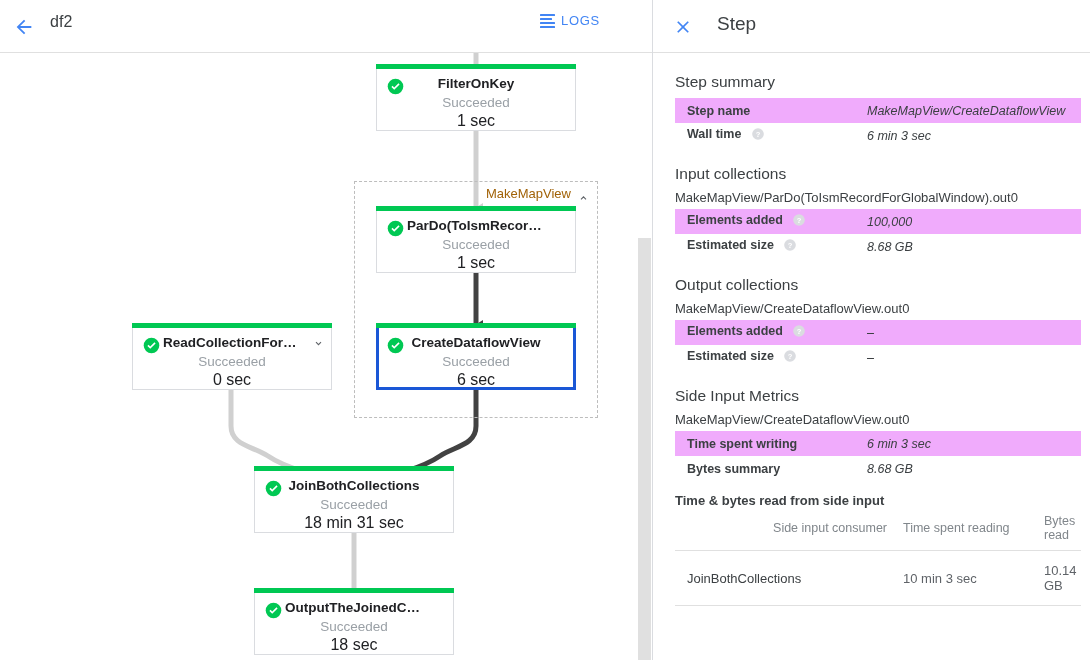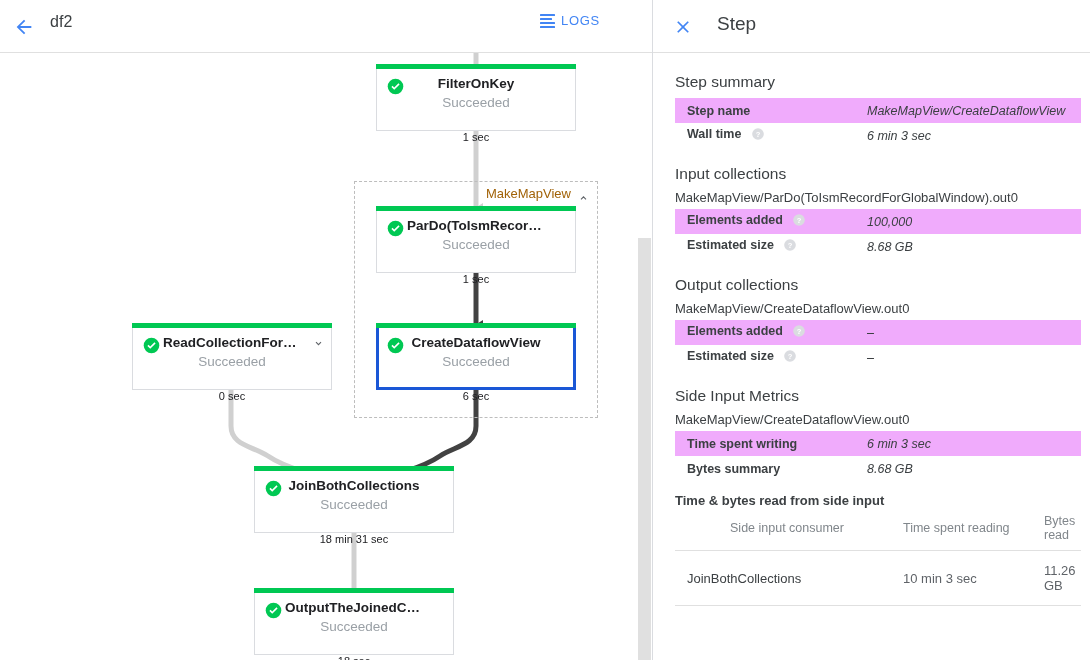--- a/index.html
+++ b/index.html
@@ -140,24 +140,23 @@
     overflow: hidden;
     text-overflow: ellipsis;
     line-height: 18px;
   }
   .node-status {
     font-size: 13.5px;
     color: #9aa0a6;
     line-height: 19px;
   }
   .node-time {
-    font-size: 11px;
+    font-size: 16px;
     color: #202124;
     line-height: 18px;
-    margin-top: 16px;
   }
   .node-chevron {
     position: absolute;
     right: 6px; top: 8px;
     cursor: pointer;
   }
 
   
   #left-scroll-track {
     position: absolute;
@@ -260,21 +259,21 @@
   }
   #consumer-table {
     width: 100%;
     border-collapse: collapse;
     table-layout: fixed;
   }
   #consumer-table th {
     font-size: 12.5px;
     font-weight: normal;
     color: #80868b;
-    text-align: center;
+    text-align: right;
     padding: 2px 4px 8px 12px;
     border-bottom: 1px solid #e0e0e0;
   }
   #consumer-table th.num, #consumer-table td.num { text-align: left; }
   #consumer-table td {
     font-size: 13px;
     color: #3c4043;
     padding: 12px 4px 12px 12px;
     border-bottom: 1px solid #e0e0e0;
   }
@@ -561,21 +560,21 @@
           <tr>
             <th style="width:200px">Side input consumer</th>
             <th class="num" style="width:125px">Time spent reading</th>
             <th class="num">Bytes read</th>
           </tr>
         </thead>
         <tbody>
           <tr>
             <td>JoinBothCollections</td>
             <td class="num muted">10 min 3 sec</td>
-            <td class="num muted">11.26 GB</td>
+            <td class="num muted">10.14 GB</td>
           </tr>
         </tbody>
       </table>
 
     </div>
   </div>
 
 </div>
 
 </body></html>

